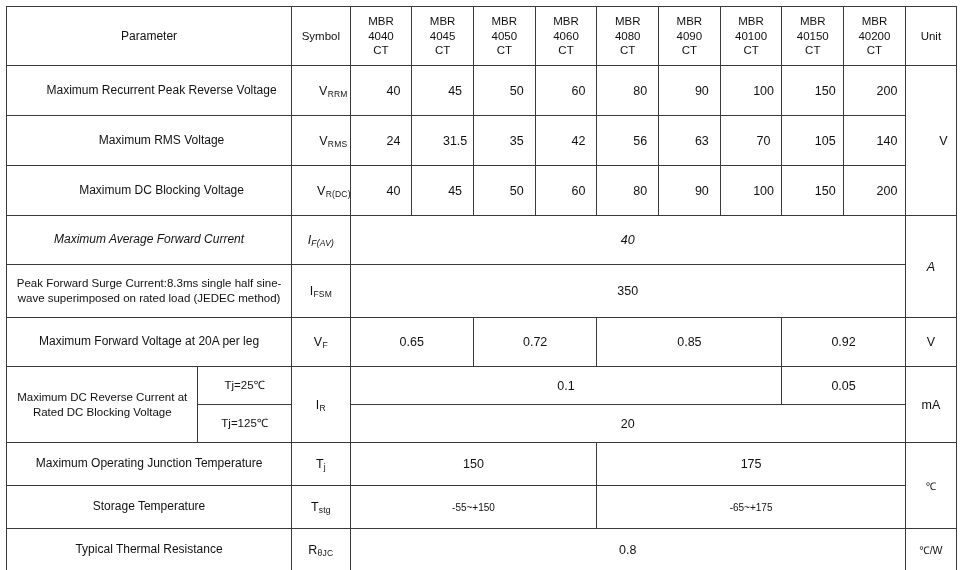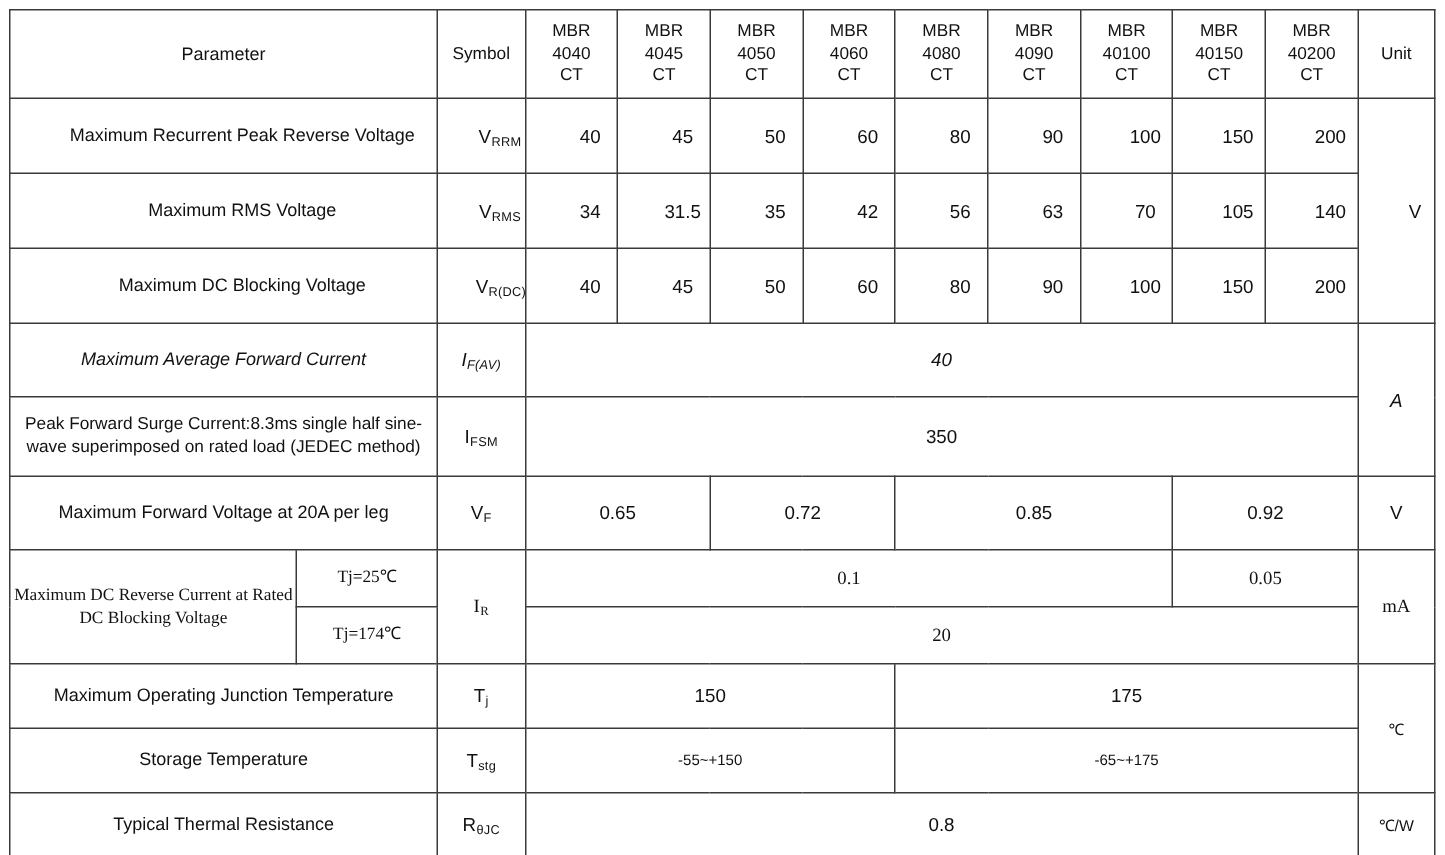--- a/index.html
+++ b/index.html
@@ -75,21 +75,21 @@
   }
   .unit-sm {
     font-size: 10.5px;
   }
   
   tr.r-head td { height: 58px; }
   tr.r1 td, tr.r2 td, tr.r3 td { height: 49px; padding-left: 25px; }
   tr.r4 td { height: 48px; font-style: italic; }
   tr.r5 td { height: 52px; }
   tr.r6 td { height: 48px; }
-  tr.r7 td, tr.r8 td { height: 37px; font-family: Liberation Serif, serif; }
+  tr.r7 td, tr.r8 td { height: 37px; }
   tr.r9 td, tr.r10 td, tr.r11 td { height: 42px; }
 </style>
 </head>
 <body>
 
 <div id="sheet">
   <table class="spec">
     <colgroup>
       <col style="width:180px">
       <col style="width:88px">
@@ -169,21 +169,21 @@
         <td class="val">90</td>
         <td class="val">100</td>
         <td class="val">150</td>
         <td class="val">200</td>
         <td class="unit" rowspan="3">V</td>
       </tr>
 
       <tr class="r2">
         <td class="param" colspan="2">Maximum RMS Voltage</td>
         <td class="sym"><span>V</span><sub>RMS</sub></td>
-        <td class="val">34</td>
+        <td class="val">24</td>
         <td class="val">31.5</td>
         <td class="val">35</td>
         <td class="val">42</td>
         <td class="val">56</td>
         <td class="val">63</td>
         <td class="val">70</td>
         <td class="val">105</td>
         <td class="val">140</td>
       </tr>
 
@@ -227,21 +227,21 @@
       <tr class="r7">
         <td class="param-sub" rowspan="2">Maximum DC Reverse Current at Rated DC Blocking Voltage</td>
         <td class="param-sub">Tj=25℃</td>
         <td class="sym" rowspan="2"><span>I</span><sub>R</sub></td>
         <td class="val" colspan="7">0.1</td>
         <td class="val" colspan="2">0.05</td>
         <td class="unit" rowspan="2">mA</td>
       </tr>
 
       <tr class="r8">
-        <td class="param-sub">Tj=174℃</td>
+        <td class="param-sub">Tj=125℃</td>
         <td class="val" colspan="9">20</td>
       </tr>
 
       <tr class="r9">
         <td class="param" colspan="2">Maximum Operating Junction Temperature</td>
         <td class="sym"><span>T</span><sub>j</sub></td>
         <td class="val" colspan="4">150</td>
         <td class="val" colspan="5">175</td>
         <td class="unit-sm" rowspan="2">℃</td>
       </tr>

